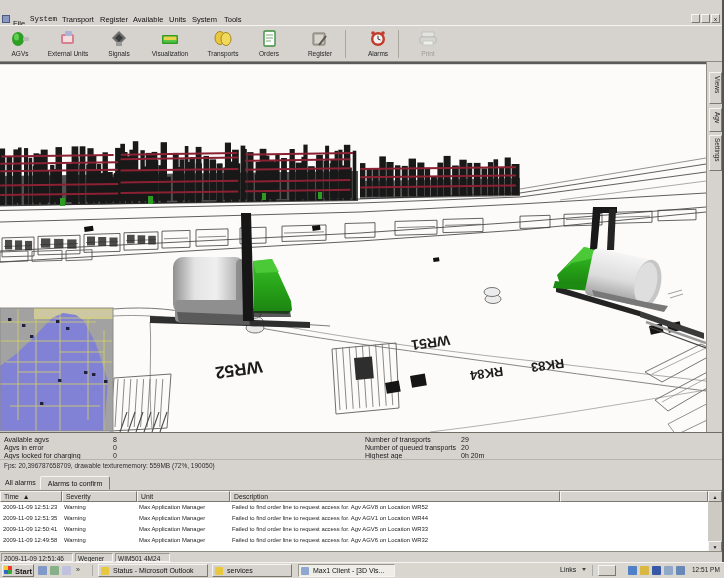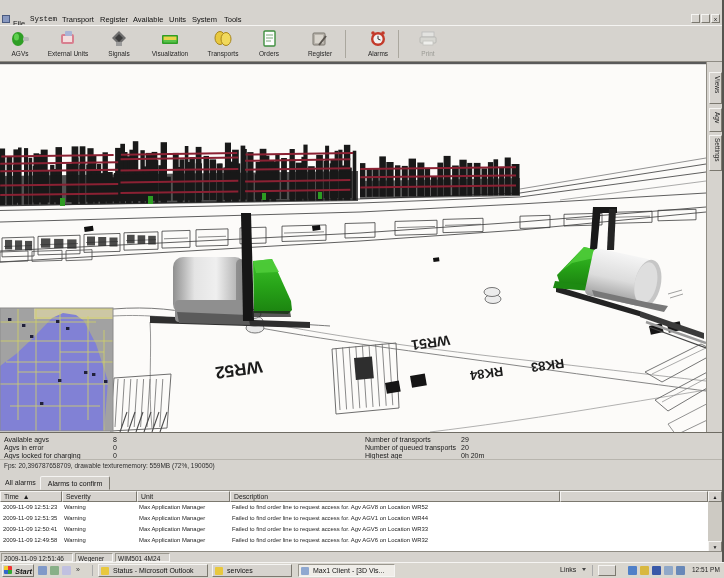--- a/index.html
+++ b/index.html
@@ -509,21 +509,21 @@
       <span style="left:232px;">Failed to find order line to request access for. Agv AGV6 on Location WR32</span>
     </div>
 
 <div class="abs" style="left:0;top:552px;width:724px;height:10px;background:#d6d3ce;font-size:6.5px;color:#222;">
   <div class="sunk abs" style="left:1px;top:1px;width:72px;height:9px;padding:1px 0 0 2px;">2009-11-09 12:51:46</div>
   <div class="sunk abs" style="left:75px;top:1px;width:38px;height:9px;padding:1px 0 0 2px;">Wegener</div>
   <div class="sunk abs" style="left:115px;top:1px;width:55px;height:9px;padding:1px 0 0 2px;">WIM501 4M24</div>
 </div>
 
 <div class="abs" style="left:0;top:562px;width:724px;height:16px;background:#d9d6cf;border-top:1px solid #f5f4f2;font-size:7px;color:#111;">
-  <div class="btn3d abs" style="left:2px;top:1px;width:32px;height:13px;font-weight:bold;font-style:italic;font-size:7.5px;padding:1.5px 0 0 12px;">Start</div>
+  <div class="btn3d abs" style="left:2px;top:1px;width:32px;height:13px;font-weight:bold;font-size:7.5px;padding:1.5px 0 0 12px;">Start</div>
   <div class="abs" style="left:4px;top:3px;width:8px;height:8px;background:conic-gradient(#e33 0 25%,#3a3 0 50%,#36c 0 75%,#ec3 0);border-radius:1px;"></div>
   <div class="abs" style="left:38px;top:3px;width:9px;height:9px;background:#8099c8;border-radius:1px;"></div>
   <div class="abs" style="left:50px;top:3px;width:9px;height:9px;background:#88b088;border-radius:1px;"></div>
   <div class="abs" style="left:62px;top:3px;width:9px;height:9px;background:#c0c0e0;border-radius:1px;"></div>
   <div class="abs" style="left:76px;top:3px;font-size:7px;color:#333;">»</div>
   <div class="abs" style="left:92px;top:2px;width:1px;height:11px;background:#aaa;"></div>
   <div class="btn3d abs" style="left:98px;top:1px;width:110px;height:13px;padding:1.5px 0 0 14px;white-space:nowrap;overflow:hidden;">Status - Microsoft Outlook</div>
   <div class="abs" style="left:101px;top:3.5px;width:8px;height:8px;background:#e8c83e;border-radius:1px;"></div>
   <div class="btn3d abs" style="left:212px;top:1px;width:80px;height:13px;padding:1.5px 0 0 14px;">services</div>
   <div class="abs" style="left:215px;top:3.5px;width:8px;height:8px;background:#e8c83e;border-radius:1px;"></div>

